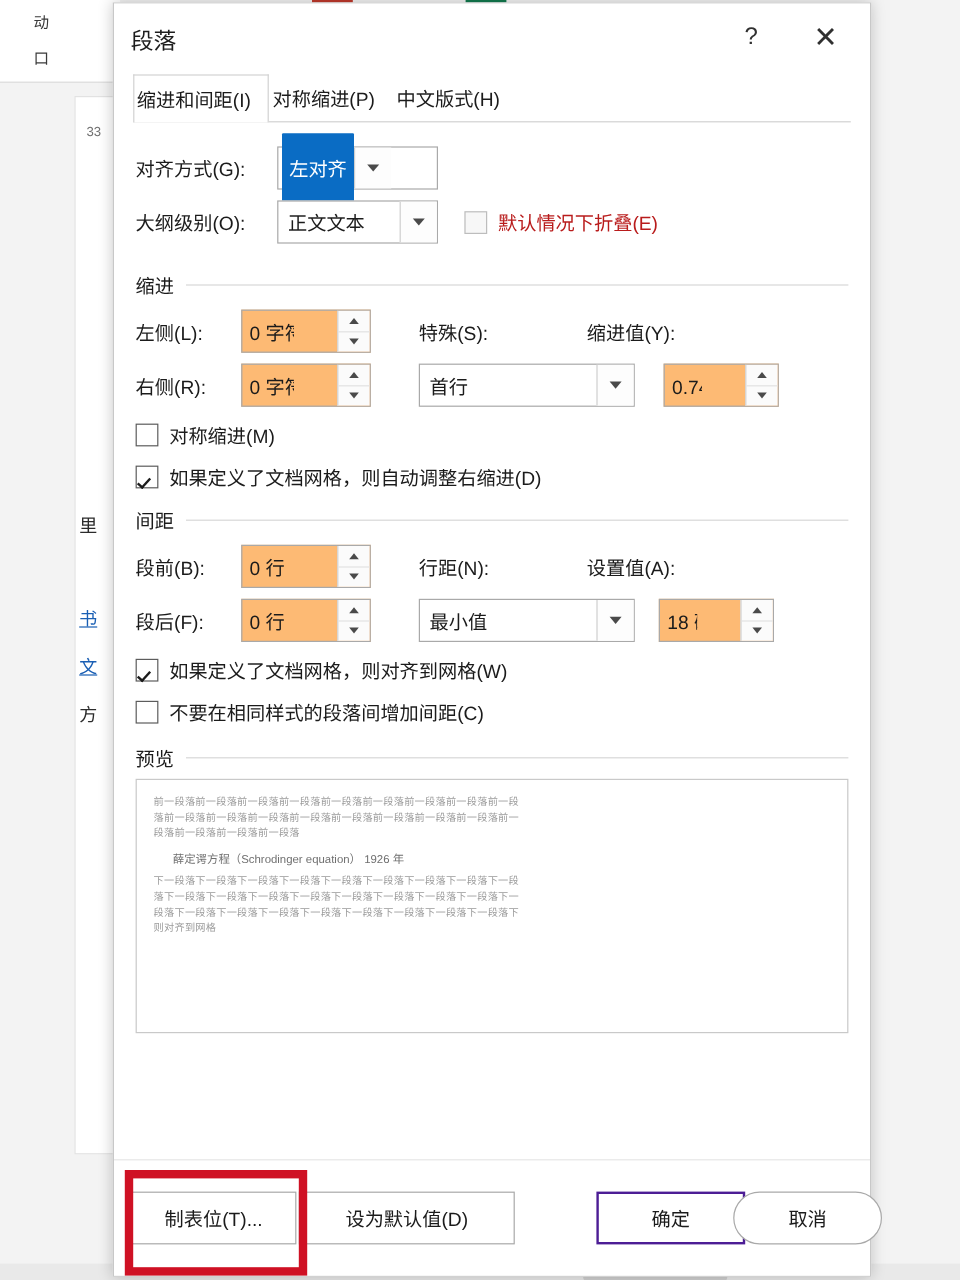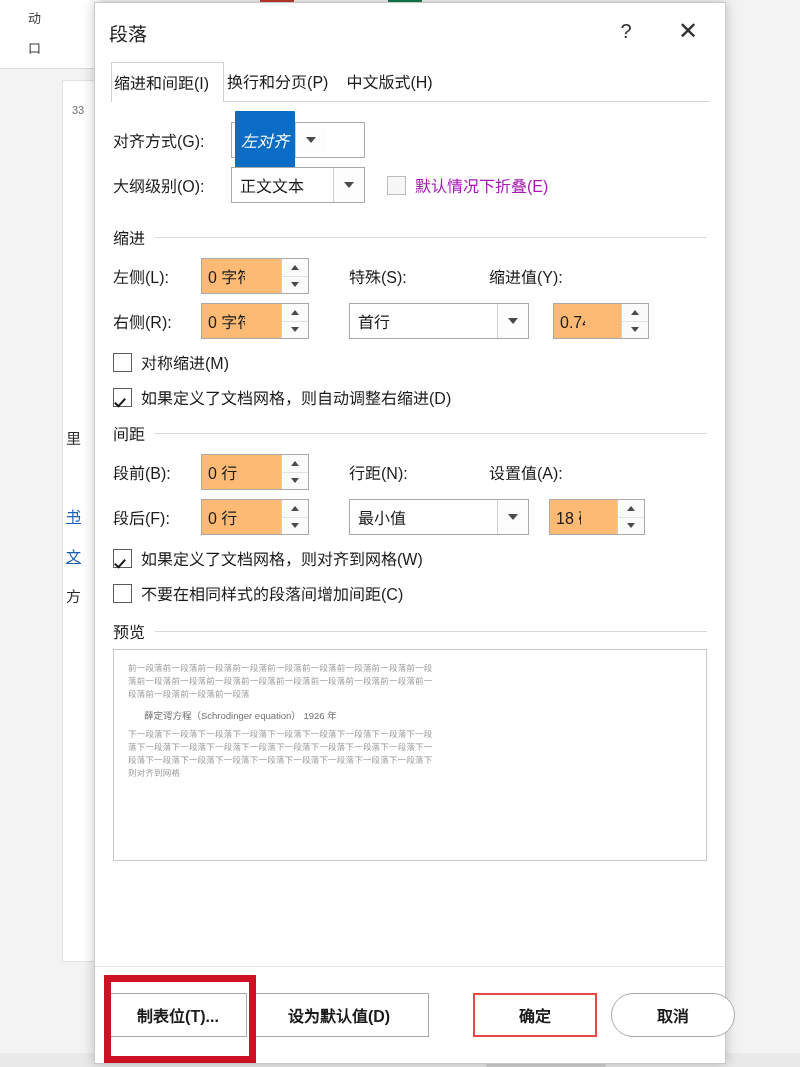--- a/index.html
+++ b/index.html
@@ -202,21 +202,20 @@
     white-space: nowrap;
     overflow: hidden;
   }
   .combo.sel .val {
     background: #0a6cc4;
     color: #ffffff;
     margin: 3px 0 3px 3px;
     padding: 17px 6px;
     border-radius: 1px;
     flex: 0 0 auto;
-    font-style: italic;
   }
   .combo .arrow {
     width: 30px;
     height: 100%;
     border-left: 1px solid #cfcfcf;
     display: flex;
     align-items: center;
     justify-content: center;
     background: #fdfdfd;
   }
@@ -292,21 +291,21 @@
   }
   .cb .box.checked::after {
     content: "";
     position: absolute;
     left: 3px; top: 7px;
     width: 4px; height: 9px;
     border-right: 2px solid #1b1b1b;
     border-bottom: 2px solid #1b1b1b;
     transform: rotate(42deg);
   }
-  .cb.disabled { color: #a21caf; }
+  .cb.disabled { color: #b91c1c; }
   .cb.disabled .box { border-color: #bdbdbd; background: #f7f7f7; }
 
   
   .preview-box {
     margin-top: 6px;
     border: 1px solid #c9c9c9;
     height: 212px;
     padding: 12px 14px;
     box-sizing: border-box;
     background: #ffffff;
@@ -339,23 +338,22 @@
   .fbtn {
     position: absolute;
     top: 26px;
     height: 44px;
     border: 1px solid #a9a9a9;
     background: #ffffff;
     font-size: 16px;
     color: #1b1b1b;
     cursor: default;
     font-family: "Liberation Sans", sans-serif;
-    font-weight: bold;
-  }
-  .fbtn.primary { border: 2px solid #ef4444; }
+  }
+  .fbtn.primary { border: 2px solid #4c1d95; margin-left: 24px; }
   #btn-tabs   { left: 14px;  width: 138px; }
   #btn-default{ left: 154px; width: 180px; }
   #btn-ok     { left: 378px; width: 124px; }
   #btn-cancel { left: 516px; width: 124px; border-radius: 22px; }
 
   
   .annot {
     position: absolute;
     left: 104px;
     top: 975px;
@@ -392,21 +390,21 @@
 <div class="dialog">
 
   <div class="titlebar">
     <div class="dlg-title">段落</div>
     <button class="title-btn btn-help">?</button>
     <button class="title-btn btn-close">✕</button>
   </div>
 
   <div class="tabs">
     <div class="tab active">缩进和间距(I)</div>
-    <div class="tab">换行和分页(P)</div>
+    <div class="tab">对称缩进(P)</div>
     <div class="tab">中文版式(H)</div>
   </div>
 
   <div class="content">
 
     <div class="group">
 
       <div class="row">
         <div class="lbl w1">对齐方式(G):</div>
         <div class="combo sel" style="width:134px">

